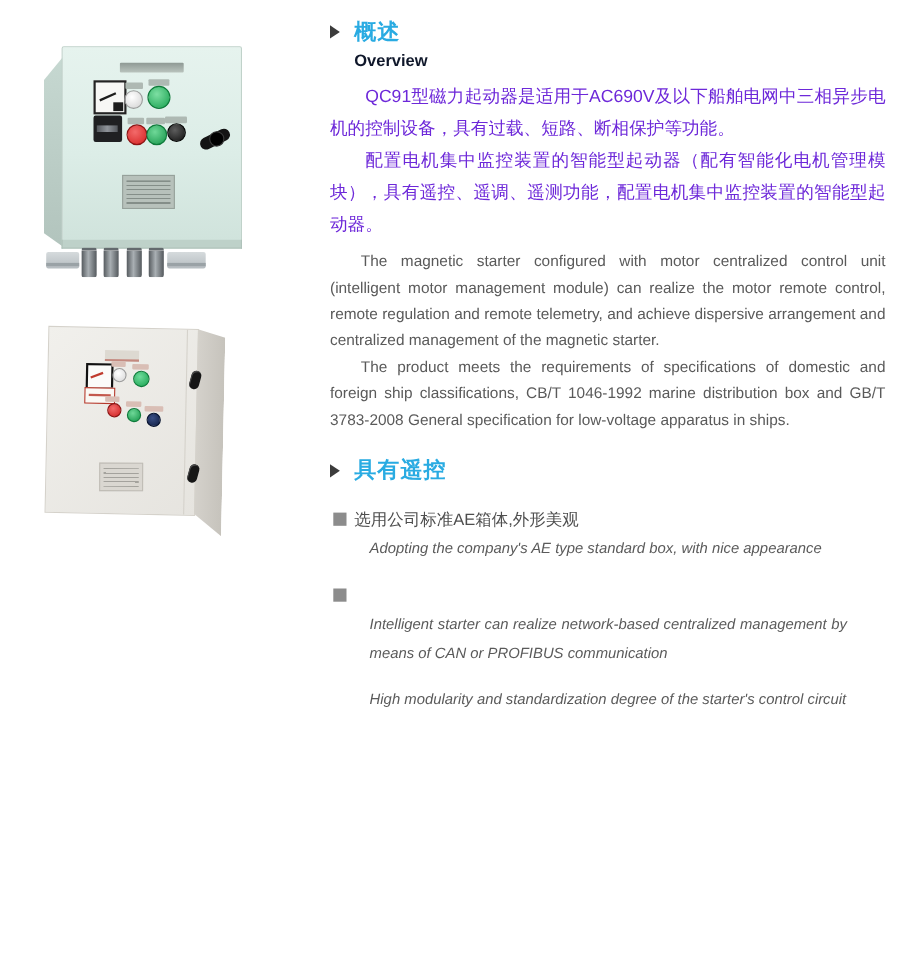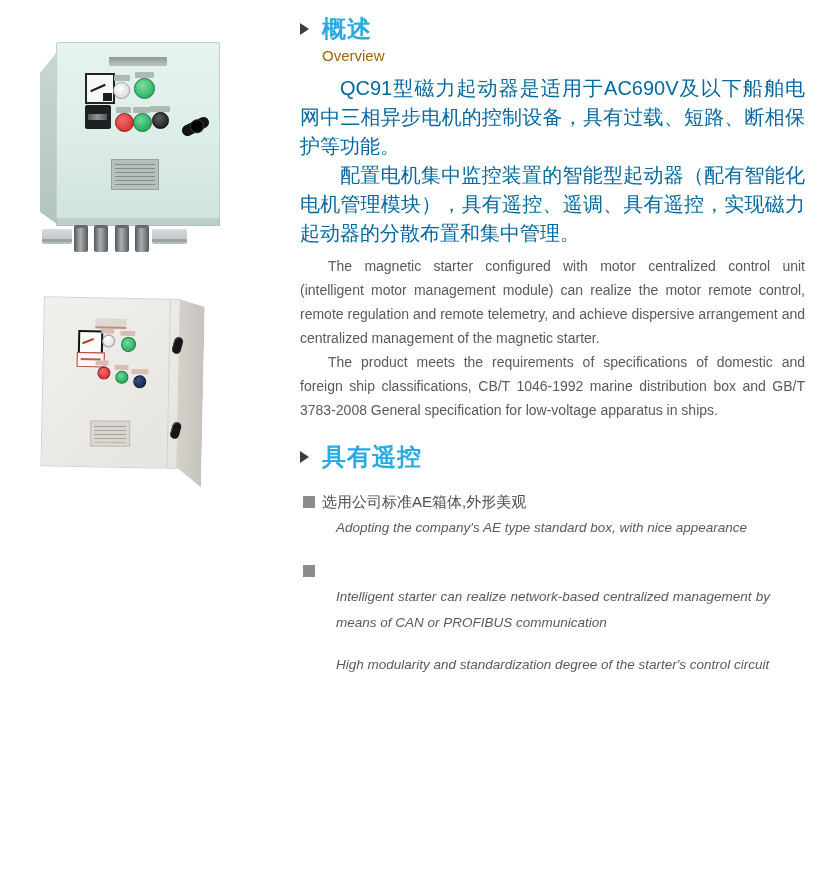--- a/index.html
+++ b/index.html
@@ -99,24 +99,24 @@
             background:repeating-linear-gradient(180deg,rgba(110,110,105,.5) 0 1px,transparent 1px 4px);}
   .latch{position:absolute;left:130px;width:9px;height:17px;border-radius:5px;background:#161616;
          transform:rotate(14deg);box-shadow:inset 1px 1px 0 #4a4a4a;}
   .la1{top:46px;} .la2{top:131px;}
 
   
   .right-col{position:absolute;left:300px;top:14px;width:505px;}
   .sec-head{position:relative;padding-left:22px;}
   .tri{position:absolute;left:0;top:9px;width:0;height:0;
        border-left:9px solid #3c3c3c;border-top:6px solid transparent;border-bottom:6px solid transparent;}
-  .h-zh{margin:0;font-size:24px;font-weight:bold;color:#29abe2;letter-spacing:1px;line-height:30px;}
-  .h-en{margin:2px 0 0 0;font-size:15px;color:#a16207;line-height:20px;}
+  .h-zh{margin:0;font-size:20px;font-weight:bold;color:#29abe2;letter-spacing:1px;line-height:30px;}
+  .h-en{margin:2px 0 0 0;font-size:15px;color:#0f172a;line-height:20px;font-weight:bold;}
   .zh-paras{margin-top:8px;}
-  .zh-paras p{margin:0;font-size:20px;line-height:29px;color:#0369a1;
+  .zh-paras p{margin:0;font-size:16px;line-height:29px;color:#6d28d9;
               text-indent:2em;text-align:justify;}
   .en-paras{margin-top:6px;}
   .en-paras p{margin:0;font-size:14px;line-height:24px;color:#5a5a5a;
               text-indent:2em;text-align:justify;}
   .feat-head{margin-top:20px;}
   .features{margin-top:12px;}
   .feat{margin:16px 0 2px 0;}
   .f-zh{font-size:15px;line-height:27px;color:#4e4e4e;margin-left:3px;}
   .sq{display:inline-block;width:12px;height:12px;background:#8c8c8c;margin-right:7px;
       vertical-align:-1px;}
@@ -183,21 +183,21 @@
   <div class="right-col">
 
     <div class="sec-head">
       <span class="tri"></span>
       <h2 class="h-zh">概述</h2>
       <div class="h-en">Overview</div>
     </div>
 
     <div class="zh-paras">
       <p>QC91型磁力起动器是适用于AC690V及以下船舶电网中三相异步电机的控制设备，具有过载、短路、断相保护等功能。</p>
-      <p>配置电机集中监控装置的智能型起动器（配有智能化电机管理模块），具有遥控、遥调、具有遥控，实现磁力起动器的分散布置和集中管理。</p>
+      <p>配置电机集中监控装置的智能型起动器（配有智能化电机管理模块），具有遥控、遥调、遥测功能，配置电机集中监控装置的智能型起动器。</p>
     </div>
 
     <div class="en-paras">
       <p>The magnetic starter configured with motor centralized control unit (intelligent motor management module) can realize the motor remote control, remote regulation and remote telemetry, and achieve dispersive arrangement and centralized management of the magnetic starter.</p>
       <p>The product meets the requirements of specifications of domestic and foreign ship classifications, CB/T 1046-1992 marine distribution box and GB/T 3783-2008 General specification for low-voltage apparatus in ships.</p>
     </div>
 
     <div class="sec-head feat-head">
       <span class="tri"></span>
       <h2 class="h-zh">具有遥控</h2>

